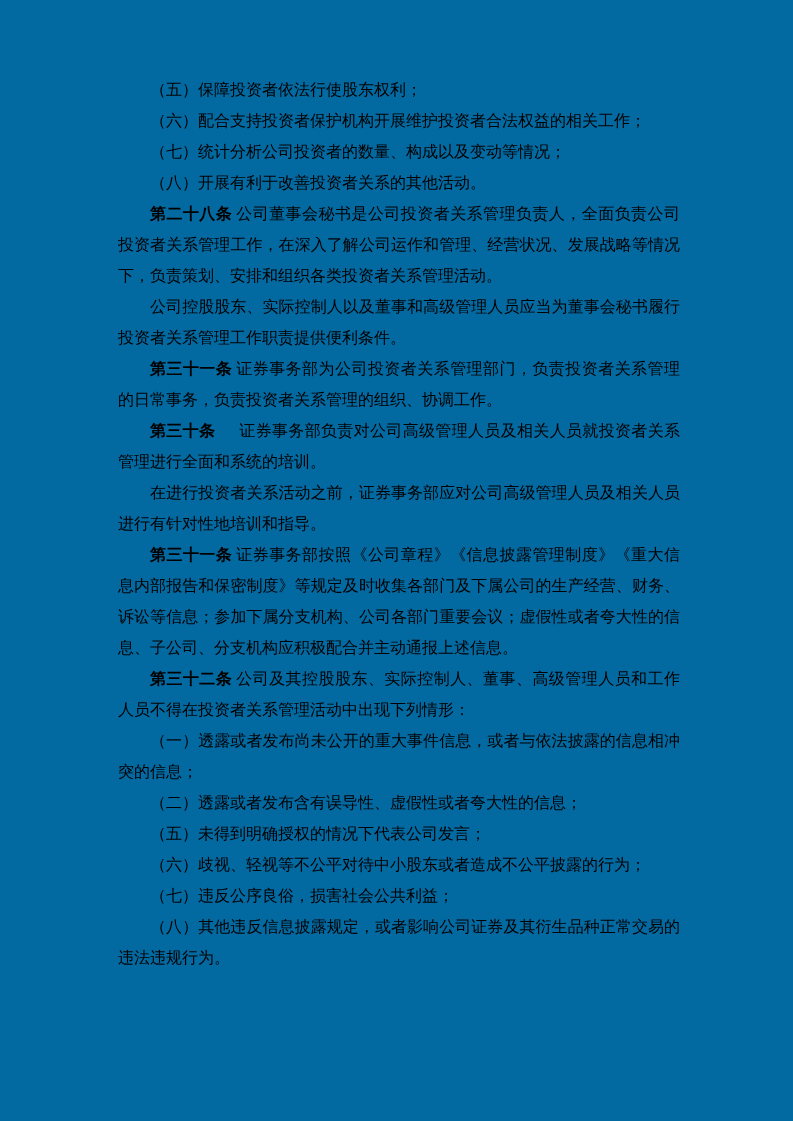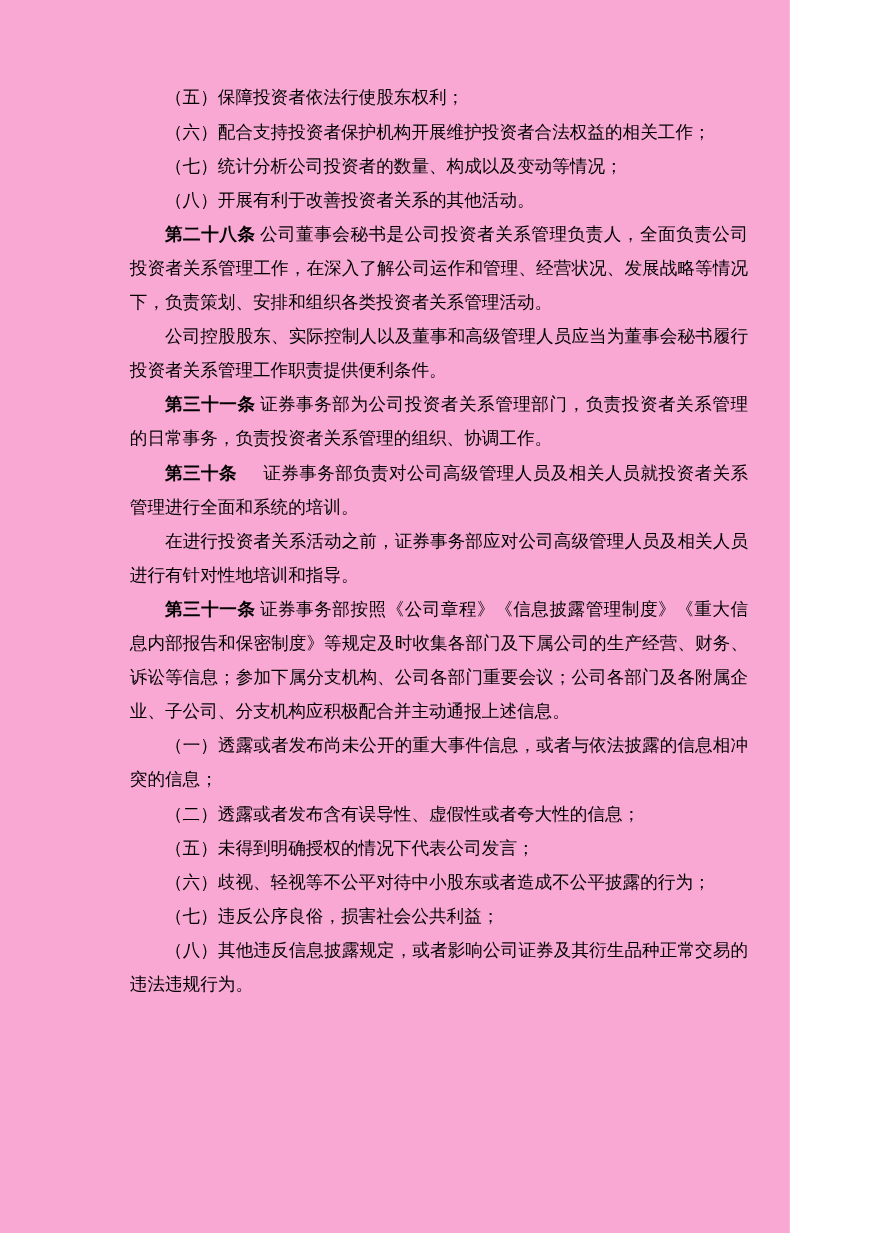--- a/index.html
+++ b/index.html
@@ -2,23 +2,23 @@
 <html><head>
 <meta charset="utf-8">
 <style>
   html, body {
     margin: 0;
     padding: 0;
     background: #ffffff;
   }
   .page {
     position: relative;
-    width: 718px;
+    width: 793px;
     height: 1121px;
-    background: #f9a8d4;
+    background: #0369a1;
     overflow: hidden;
   }
   .doc-content {
     position: absolute;
     left: 118px;
     top: 74px;
     width: 562px;
     font-family: "Liberation Serif", "DejaVu Serif", serif;
     font-size: 16px;
     line-height: 31px;
@@ -46,21 +46,22 @@
   <div class="doc-content" id="doc-content">
       <p><span>（五）保障投资者依法行使股东权利；</span></p>
       <p><span>（六）配合支持投资者保护机构开展维护投资者合法权益的相关工作；</span></p>
       <p><span>（七）统计分析公司投资者的数量、构成以及变动等情况；</span></p>
       <p><span>（八）开展有利于改善投资者关系的其他活动。</span></p>
       <p><span class="art-num">第二十八条</span><span>公司董事会秘书是公司投资者关系管理负责人，全面负责公司投资者关系管理工作，在深入了解公司运作和管理、经营状况、发展战略等情况下，负责策划、安排和组织各类投资者关系管理活动。</span></p>
       <p><span>公司控股股东、实际控制人以及董事和高级管理人员应当为董事会秘书履行投资者关系管理工作职责提供便利条件。</span></p>
       <p><span class="art-num">第三十一条</span><span>证券事务部为公司投资者关系管理部门，负责投资者关系管理的日常事务，负责投资者关系管理的组织、协调工作。</span></p>
       <p><span class="art-num art-num-short">第三十条</span><span>证券事务部负责对公司高级管理人员及相关人员就投资者关系管理进行全面和系统的培训。</span></p>
       <p><span>在进行投资者关系活动之前，证券事务部应对公司高级管理人员及相关人员进行有针对性地培训和指导。</span></p>
-      <p><span class="art-num">第三十一条</span><span>证券事务部按照《公司章程》《信息披露管理制度》《重大信息内部报告和保密制度》等规定及时收集各部门及下属公司的生产经营、财务、诉讼等信息；参加下属分支机构、公司各部门重要会议；公司各部门及各附属企业、子公司、分支机构应积极配合并主动通报上述信息。</span></p>
+      <p><span class="art-num">第三十一条</span><span>证券事务部按照《公司章程》《信息披露管理制度》《重大信息内部报告和保密制度》等规定及时收集各部门及下属公司的生产经营、财务、诉讼等信息；参加下属分支机构、公司各部门重要会议；虚假性或者夸大性的信息、子公司、分支机构应积极配合并主动通报上述信息。</span></p>
+      <p><span class="art-num">第三十二条</span><span>公司及其控股股东、实际控制人、董事、高级管理人员和工作人员不得在投资者关系管理活动中出现下列情形：</span></p>
       <p><span>（一）透露或者发布尚未公开的重大事件信息，或者与依法披露的信息相冲突的信息；</span></p>
       <p><span>（二）透露或者发布含有误导性、虚假性或者夸大性的信息；</span></p>
       <p><span>（五）未得到明确授权的情况下代表公司发言；</span></p>
       <p><span>（六）歧视、轻视等不公平对待中小股东或者造成不公平披露的行为；</span></p>
       <p><span>（七）违反公序良俗，损害社会公共利益；</span></p>
       <p><span>（八）其他违反信息披露规定，或者影响公司证券及其衍生品种正常交易的违法违规行为。</span></p>
     </div>
 </div>
 
 </body></html>

